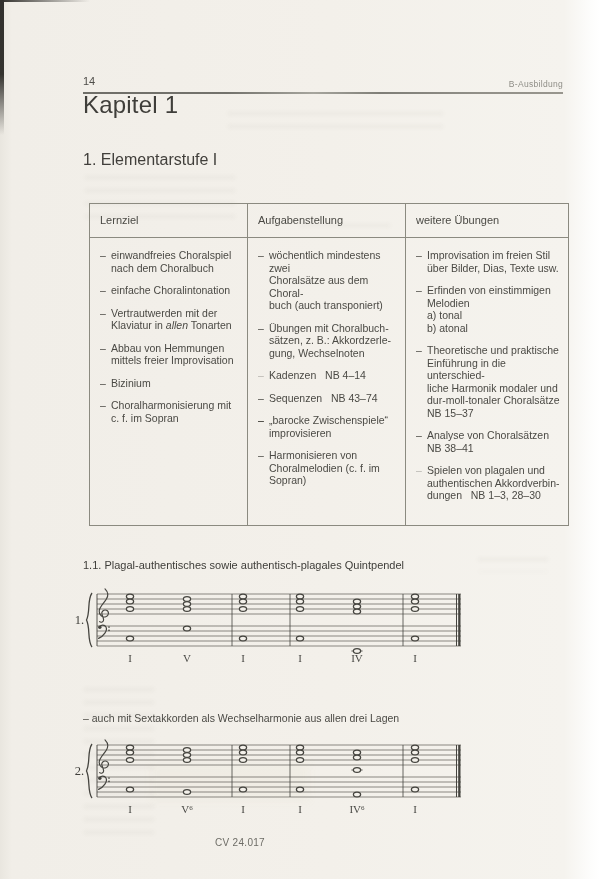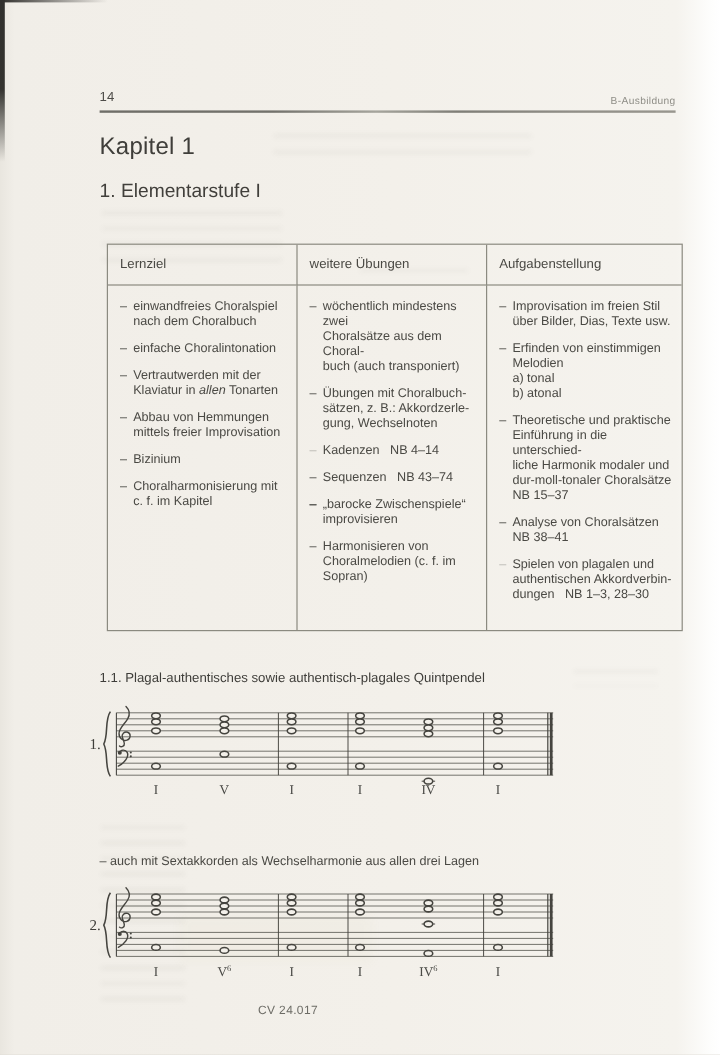--- a/index.html
+++ b/index.html
@@ -8,21 +8,21 @@
     font-family:"Liberation Sans",sans-serif;color:#46453f;}
   .abs{position:absolute;}
   #edge-left{left:0;top:0;width:4px;height:135px;
     background:linear-gradient(180deg,#31302d 0,#34332f 55%,rgba(50,49,46,0) 100%);}
   #edge-top{left:0;top:0;width:90px;height:2px;
     background:linear-gradient(90deg,#31302d,rgba(50,49,46,0));}
   #hdr-num{left:83px;top:75px;font-size:11px;color:#4e4d49;}
   #hdr-right{right:37px;top:79px;font-size:8.5px;color:#8f8e87;letter-spacing:.3px;}
   #hdr-rule{left:83px;top:92px;width:480px;height:1.5px;
     background:linear-gradient(90deg,#6f6e68 0,#73726c 30%,#a6a59d 48%,#7f7e77 62%,#918f88 82%,#98968e 100%);}
-  #chapter{left:83px;top:111px;font-size:20px;color:#3f3e3a;letter-spacing:.2px;}
+  #chapter{left:83px;top:91px;font-size:24px;color:#3f3e3a;letter-spacing:.2px;}
   #section{left:83px;top:151px;font-size:16px;color:#413f3b;}
   #tbl{left:89px;top:203px;width:478px;height:321px;border:1px solid #8b8a80;
     display:grid;grid-template-columns:157px 158px 163px;grid-template-rows:34px 1fr;}
   .th{padding:10px 10px 0 10px;font-size:11px;color:#4a4944;border-bottom:1px solid #8b8a80;}
   .cell{border-left:1px solid #8b8a80;}
   .cell:first-child,.th:first-child{border-left:none;}
   .td{overflow:hidden;}
   .td ul{list-style:none;margin:11px 0 0 0;padding:0 8px 0 10px;}
   .td li{position:relative;padding-left:11px;margin-bottom:10px;
     font-size:10.5px;line-height:12.5px;white-space:pre-wrap;color:#4a4944;}
@@ -56,34 +56,34 @@
 
   <div class="abs" id="hdr-num">14</div>
   <div class="abs" id="hdr-right">B-Ausbildung</div>
   <div class="abs" id="hdr-rule"></div>
 
   <div class="abs" id="chapter">Kapitel 1</div>
   <div class="abs" id="section">1. Elementarstufe I</div>
 
   <div class="abs" id="tbl">
     <div class="th">Lernziel</div>
+    <div class="th cell">Aufgabenstellung</div>
     <div class="th cell">weitere Übungen</div>
-    <div class="th cell">Aufgabenstellung</div>
     <div class="td">
         <ul>
           <li><span class="dash">–</span><span>einwandfreies Choralspiel
 nach dem Choralbuch</span></li>
           <li><span class="dash">–</span><span>einfache Choralintonation</span></li>
           <li><span class="dash">–</span><span>Vertrautwerden mit der
 Klaviatur in </span><em>allen</em><span> Tonarten</span></li>
           <li><span class="dash">–</span><span>Abbau von Hemmungen
 mittels freier Improvisation</span></li>
           <li><span class="dash">–</span><span>Bizinium</span></li>
           <li><span class="dash">–</span><span>Choralharmonisierung mit
-c. f. im Kapitel</span></li>
+c. f. im Sopran</span></li>
         </ul>
       </div>
     <div class="td cell">
         <ul>
           <li><span class="dash">–</span><span>wöchentlich mindestens zwei
 Choralsätze aus dem Choral-
 buch (auch transponiert)</span></li>
           <li><span class="dash">–</span><span>Übungen mit Choralbuch-
 sätzen, z. B.: Akkordzerle-
 gung, Wechselnoten</span></li>

